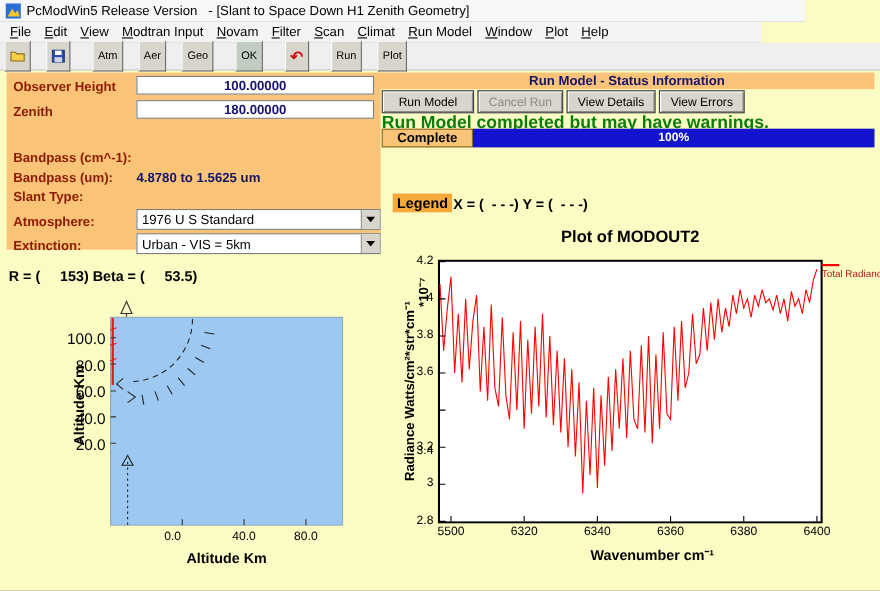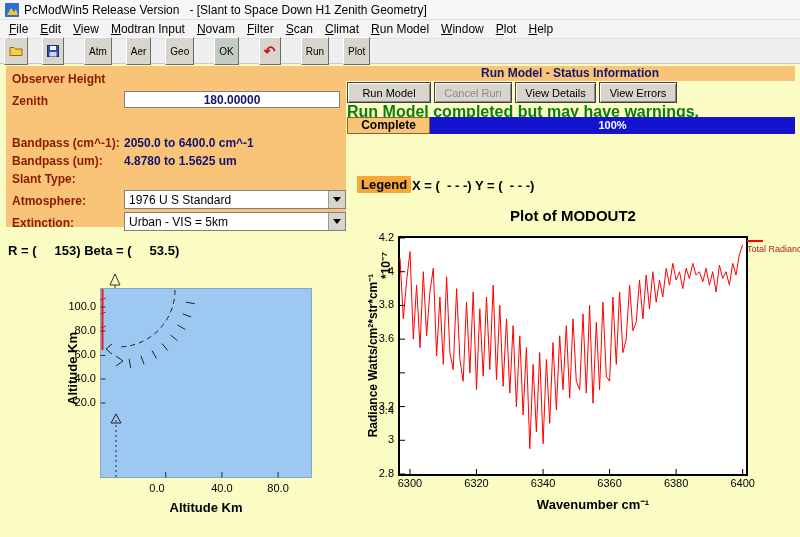--- a/index.html
+++ b/index.html
@@ -1,25 +1,25 @@
 <!DOCTYPE html>
 <html><head>
 <meta charset="utf-8">
 <style>
   *{margin:0;padding:0;box-sizing:border-box;}
   html,body{background:#9a9a9a;}
   #app{position:relative;width:800px;height:537px;background:#FBFBC4;overflow:hidden;
        font-family:"Liberation Sans",sans-serif;color:#000;}
   
-  .titlebar{position:absolute;left:0;top:0;width:800px;height:20px;background:#f7f7f7;
+  .titlebar{position:absolute;left:0;top:0;width:732px;height:20px;background:#f7f7f7;
             border-bottom:1px solid #e0e0e0;display:flex;align-items:center;}
   .titlebar .title{font-size:12px;margin-left:5px;white-space:pre;}
   .appicon{margin-left:5px;flex:0 0 auto;}
   
-  .menubar{position:absolute;left:0;top:20px;width:800px;height:19px;background:#f4f4f4;
+  .menubar{position:absolute;left:0;top:20px;width:692px;height:19px;background:#f4f4f4;
            border-bottom:1px solid #e0e0e0;font-size:12px;display:flex;align-items:center;padding-left:3px;}
   .menu-item{padding:0 6px;line-height:19px;cursor:default;}
   .menu-item .ul{text-decoration:underline;}
   
   .toolbar{position:absolute;left:0;top:39px;width:800px;height:25px;background:#efefef;
            border-bottom:1px solid #c9c9c9;display:flex;align-items:center;padding-left:4px;}
   .tb{height:28px;min-width:22px;background:#d8d5cd;border:1px solid;
       border-color:#ffffff #6c6c6c #6c6c6c #ffffff;font:10px "Liberation Sans",sans-serif;
       display:inline-flex;align-items:center;justify-content:center;padding:0 4px;margin-right:14px;color:#000;}
   .tb.gap{margin-left:6px;}
@@ -36,21 +36,21 @@
   .dropdown .dtext{flex:1;padding-left:4px;white-space:nowrap;overflow:hidden;}
   .dropdown .darrow{width:17px;align-self:stretch;background:#d8d5cd;border-left:1px solid #9a9a9a;
             display:flex;align-items:center;justify-content:center;}
   .tri{width:0;height:0;border-left:4px solid transparent;border-right:4px solid transparent;border-top:5px solid #000;}
   
   .rbeta{position:absolute;left:8px;top:243px;font-size:13px;font-weight:bold;white-space:pre;}
   .geo-ylabel{position:absolute;left:2px;top:361px;width:140px;height:15px;text-align:center;
               font-size:13px;font-weight:bold;transform:rotate(-90deg);}
   #geo-svg{position:absolute;left:100px;top:270px;}
   .geo-xlabel{position:absolute;left:100px;top:500px;width:212px;text-align:center;font-weight:bold;font-size:13px;}
-  .ytick-geo{position:absolute;left:56px;width:40px;text-align:right;font-size:11px;}
+  .ytick-geo{position:absolute;left:56px;width:40px;text-align:right;font-size:14px;}
   .xtick-geo{position:absolute;width:30px;text-align:center;font-size:11px;top:482px;}
   
   .status-header{position:absolute;left:345px;top:66px;width:450px;height:15px;background:#F9C477;
                  text-align:center;font-size:12px;font-weight:bold;color:#16166B;line-height:15px;}
   .win-btn{position:absolute;top:82px;height:21px;background:#d8d5cd;border:1px solid #404040;
            box-shadow:inset 1px 1px 0 #ffffff, inset -1px -1px 0 #8a8a8a;
            font:11px "Liberation Sans",sans-serif;color:#000;}
   .win-btn.disabled{color:#8a8a8a;}
   .msg{position:absolute;left:347px;top:103px;font-size:16px;font-weight:bold;color:#0a7d0a;}
   .complete{position:absolute;left:347px;top:117px;width:83px;height:17px;background:#F9C477;
@@ -120,25 +120,25 @@
     <button class="tb ok gap">OK</button>
     <button class="tb gap">
       <span class="undo-glyph">↶</span>
     </button>
     <button class="tb gap">Run</button>
     <button class="tb">Plot</button>
   </div>
 
   <div class="params">
     <span class="plabel" style="left:6px;top:6px">Observer Height</span>
+    <input class="pinput" style="left: 118px; top: 3px;" value="100.00000">
     <span class="plabel" style="left:6px;top:28px">Zenith</span>
     <input class="pinput" style="left: 118px; top: 25px;" value="180.00000">
 
     <span class="plabel" style="left:6px;top:70px">Bandpass (cm^-1):</span>
-    <span class="pvalue" style="left:118px;top:70px">2050.0 to 6400.0 cm^-1</span>
     <span class="plabel" style="left:6px;top:88px">Bandpass (um):</span>
     <span class="pvalue" style="left:118px;top:88px">4.8780 to 1.5625 um</span>
     <span class="plabel" style="left:6px;top:106px">Slant Type:</span>
 
     <span class="plabel" style="left:6px;top:128px">Atmosphere:</span>
     <div class="dropdown" style="left:118px;top:124px">
       <span class="dtext">1976 U S Standard</span>
       <span class="darrow">
           <span class="tri"></span>
         </span>
@@ -227,21 +227,21 @@
     </svg>
   <div id="chart-ticks">
       <div class="ytick" style="top: 467px;">2.8</div>
       <div class="ytick" style="top: 433.286px;">3</div>
       <div class="ytick" style="top: 399.571px;">3.2</div>
       <div class="ytick" style="top: 365.857px; margin-top: 38px;">3.4</div>
       <div class="ytick" style="top: 332.143px;">3.6</div>
       <div class="ytick" style="top: 298.429px;">3.8</div>
       <div class="ytick" style="top: 264.714px;">4</div>
       <div class="ytick" style="top: 231px;">4.2</div>
-      <div class="xtick" style="left: 393.981px;">6300</div>
+      <div class="xtick" style="left: 393.981px;">5500</div>
       <div class="xtick" style="left: 460.519px;">6320</div>
       <div class="xtick" style="left: 527.058px;">6340</div>
       <div class="xtick" style="left: 593.596px;">6360</div>
       <div class="xtick" style="left: 660.135px;">6380</div>
       <div class="xtick" style="left: 726.673px;">6400</div>
     </div>
   <div class="chart-xlabel">Wavenumber cm⁻¹</div>
   <div class="chart-legend">
     <div class="legend-dash"></div>
     <div class="legend-name">Total Radiance</div>

